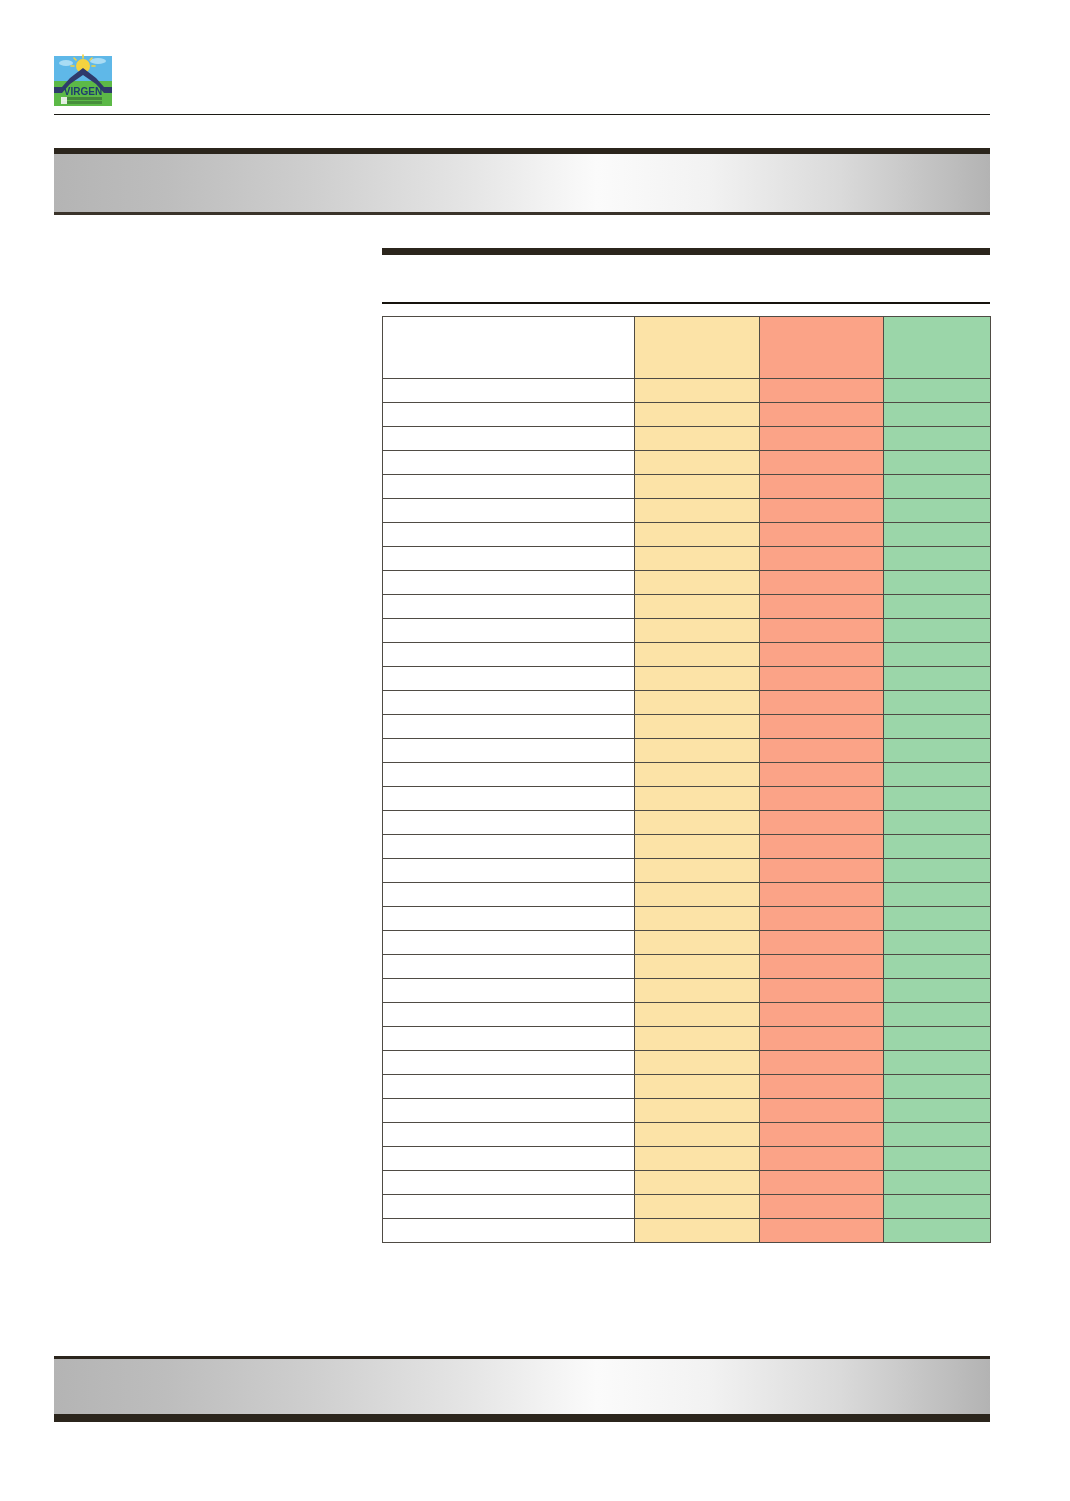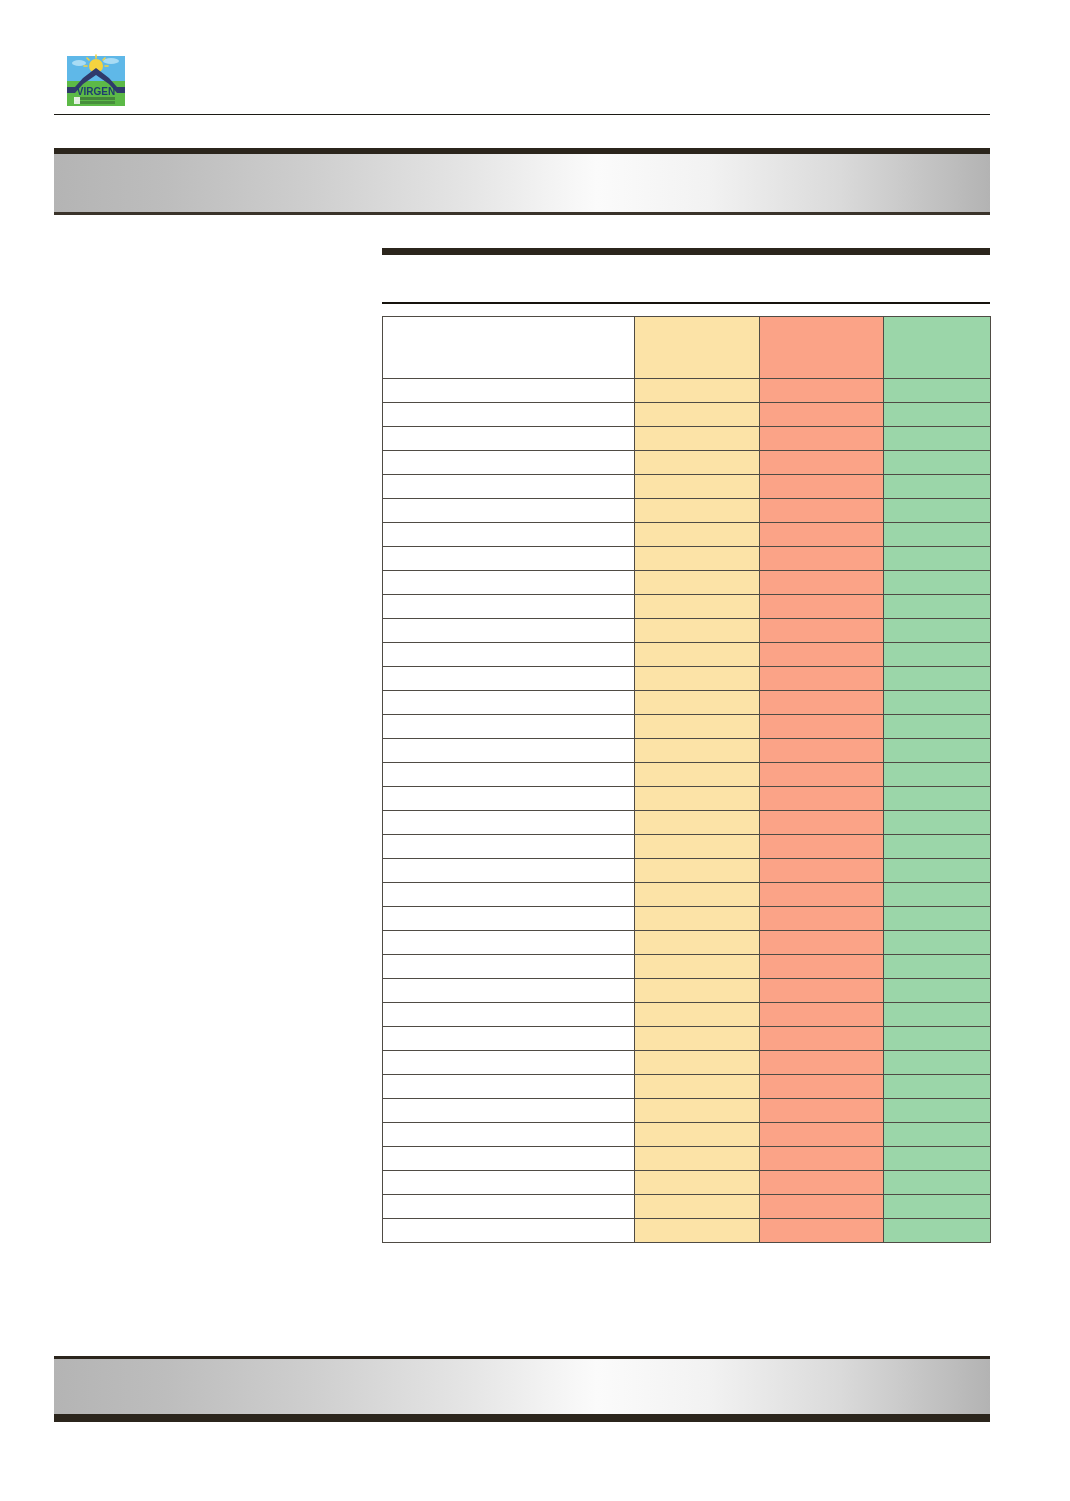--- a/index.html
+++ b/index.html
@@ -17,21 +17,21 @@
 
   .page {
     position: absolute;
     inset: 0;
     background: #ffffff;
   }
 
   
   .masthead {
     position: absolute;
-    left: 57px;
+    left: 44px;
     top: 48px;
     width: 936px;
     height: 68px;
   }
   .logo {
     position: absolute;
     left: 8px;
     top: 6px;
     width: 62px;
     height: 54px;

